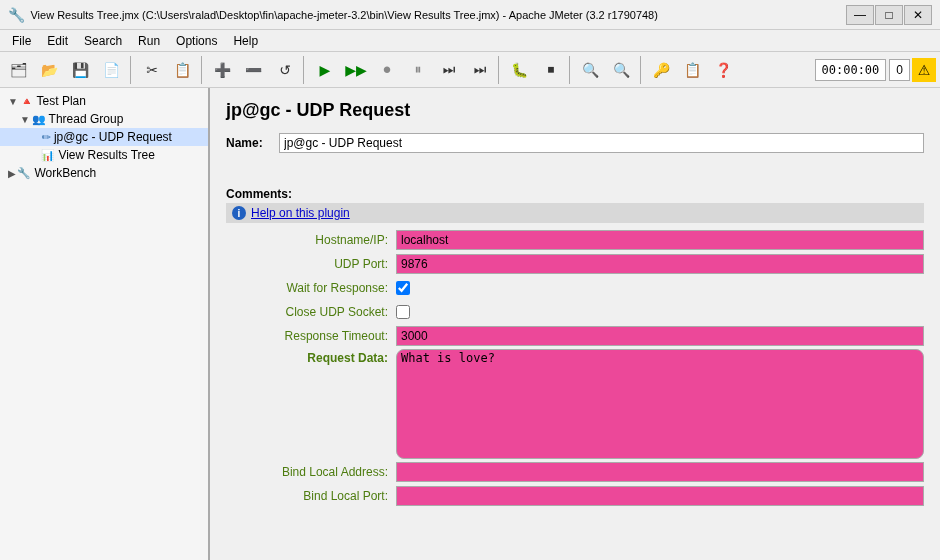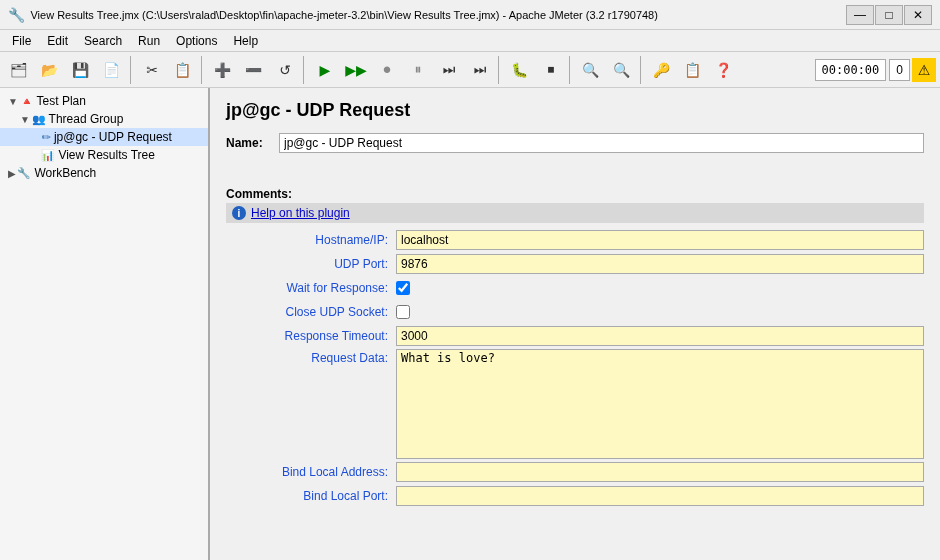--- a/index.html
+++ b/index.html
@@ -117,28 +117,28 @@
       display: flex;
       align-items: center;
       margin-bottom: 2px;
       min-height: 22px;
     }
     .field-label {
       text-align: right;
       min-width: 170px;
       padding-right: 8px;
       font-size: 12px;
-      color: #1d4ed8;
+      color: #4d7c0f;
       flex-shrink: 0;
     }
     .field-input {
       flex: 1;
       height: 20px;
       border: 1px solid #aaa;
-      background: #fef9c3;
+      background: #ec4899;
       font-size: 12px;
       padding: 1px 4px;
     }
     .field-input.large {
       height: 110px;
       resize: none;
       vertical-align: top;
     }
     .name-row {
       display: flex;
@@ -343,22 +343,22 @@
       <input type="checkbox" style="width: 14px; height: 14px;">
     </div>
 
     <div class="field-row">
       <span class="field-label">Response Timeout:</span>
       <input type="text" class="field-input" value="3000" style="">
     </div>
 
 
     <div class="field-row" style="align-items:flex-start;">
-      <span class="field-label" style="padding-top:2px;">Request Data:</span>
-      <textarea class="field-input large" style="flex: 1 1 0%; height: 110px; resize: none;">What is love?</textarea>
+      <span class="field-label" style="padding-top:2px;font-weight:bold;">Request Data:</span>
+      <textarea class="field-input large" style="flex: 1 1 0%; height: 110px; resize: none; border-radius: 8px;">What is love?</textarea>
     </div>
 
     <div class="field-row">
       <span class="field-label">Bind Local Address:</span>
       <input type="text" class="field-input" value="" style="">
     </div>
 
     <div class="field-row">
       <span class="field-label">Bind Local Port:</span>
       <input type="text" class="field-input" value="" style="">

